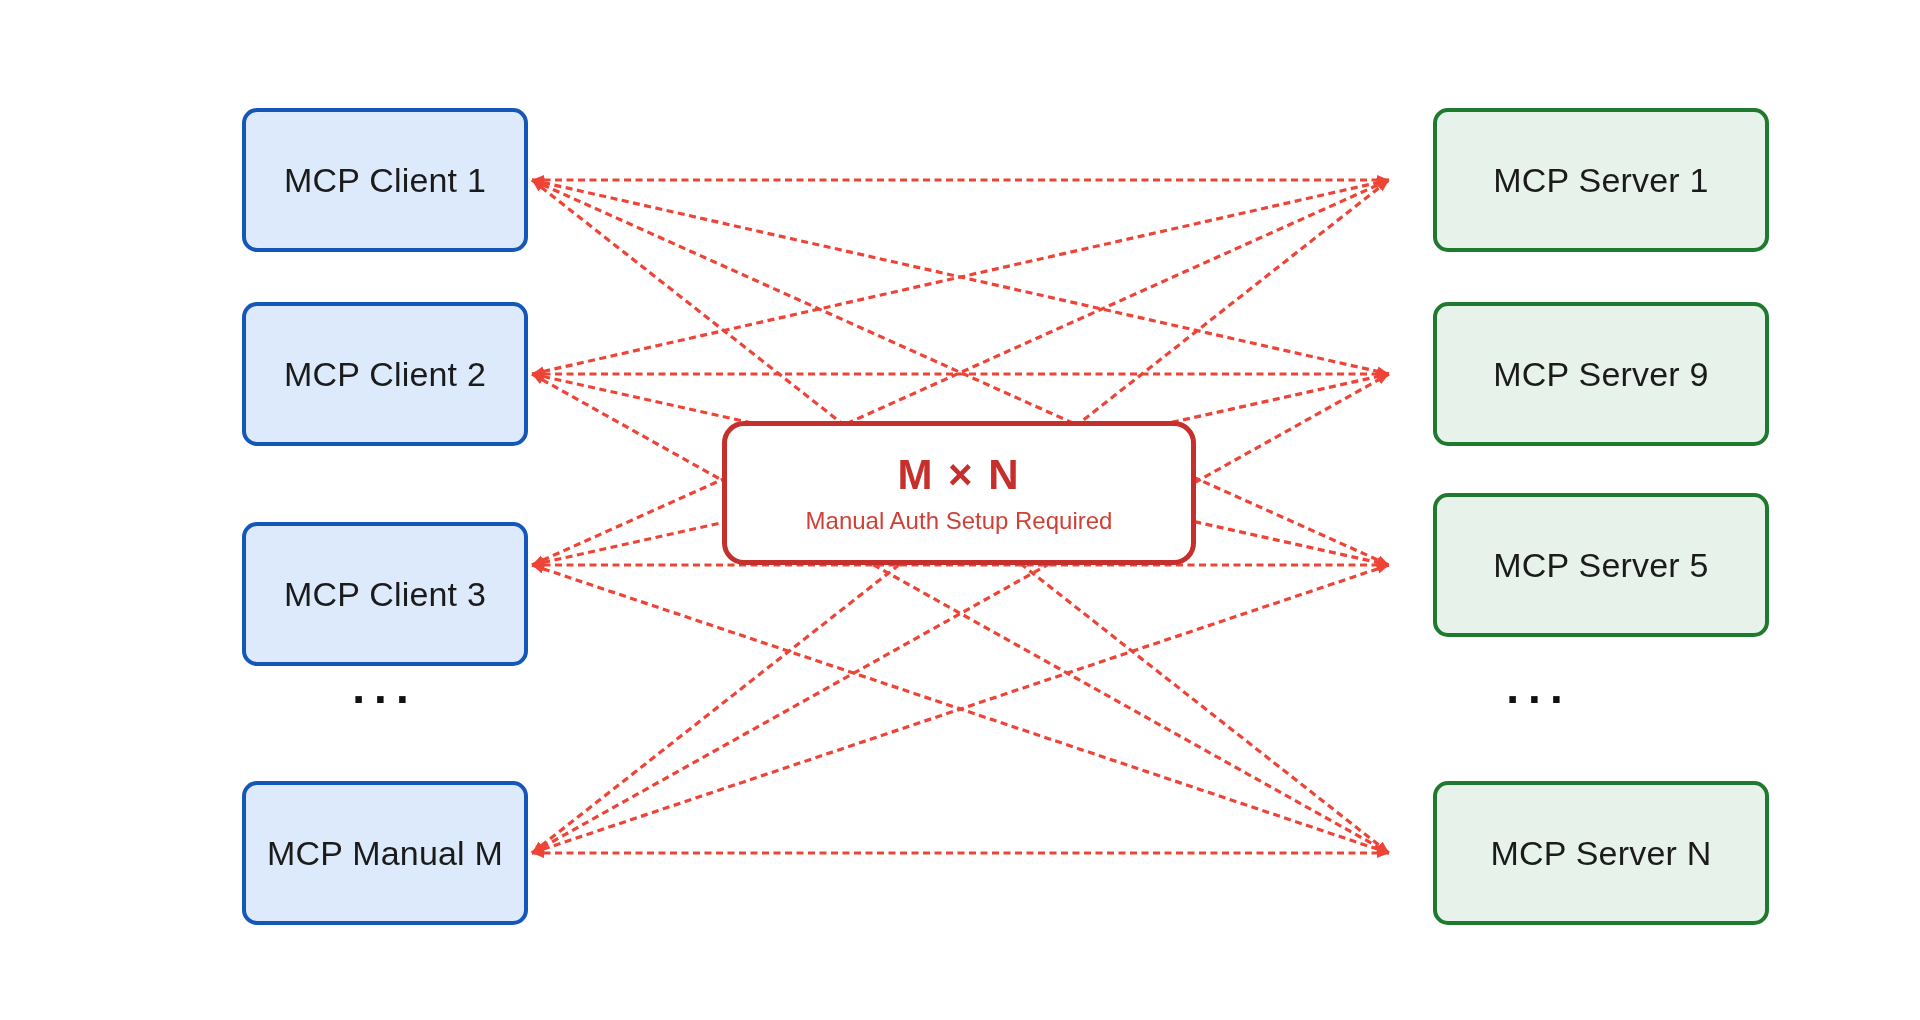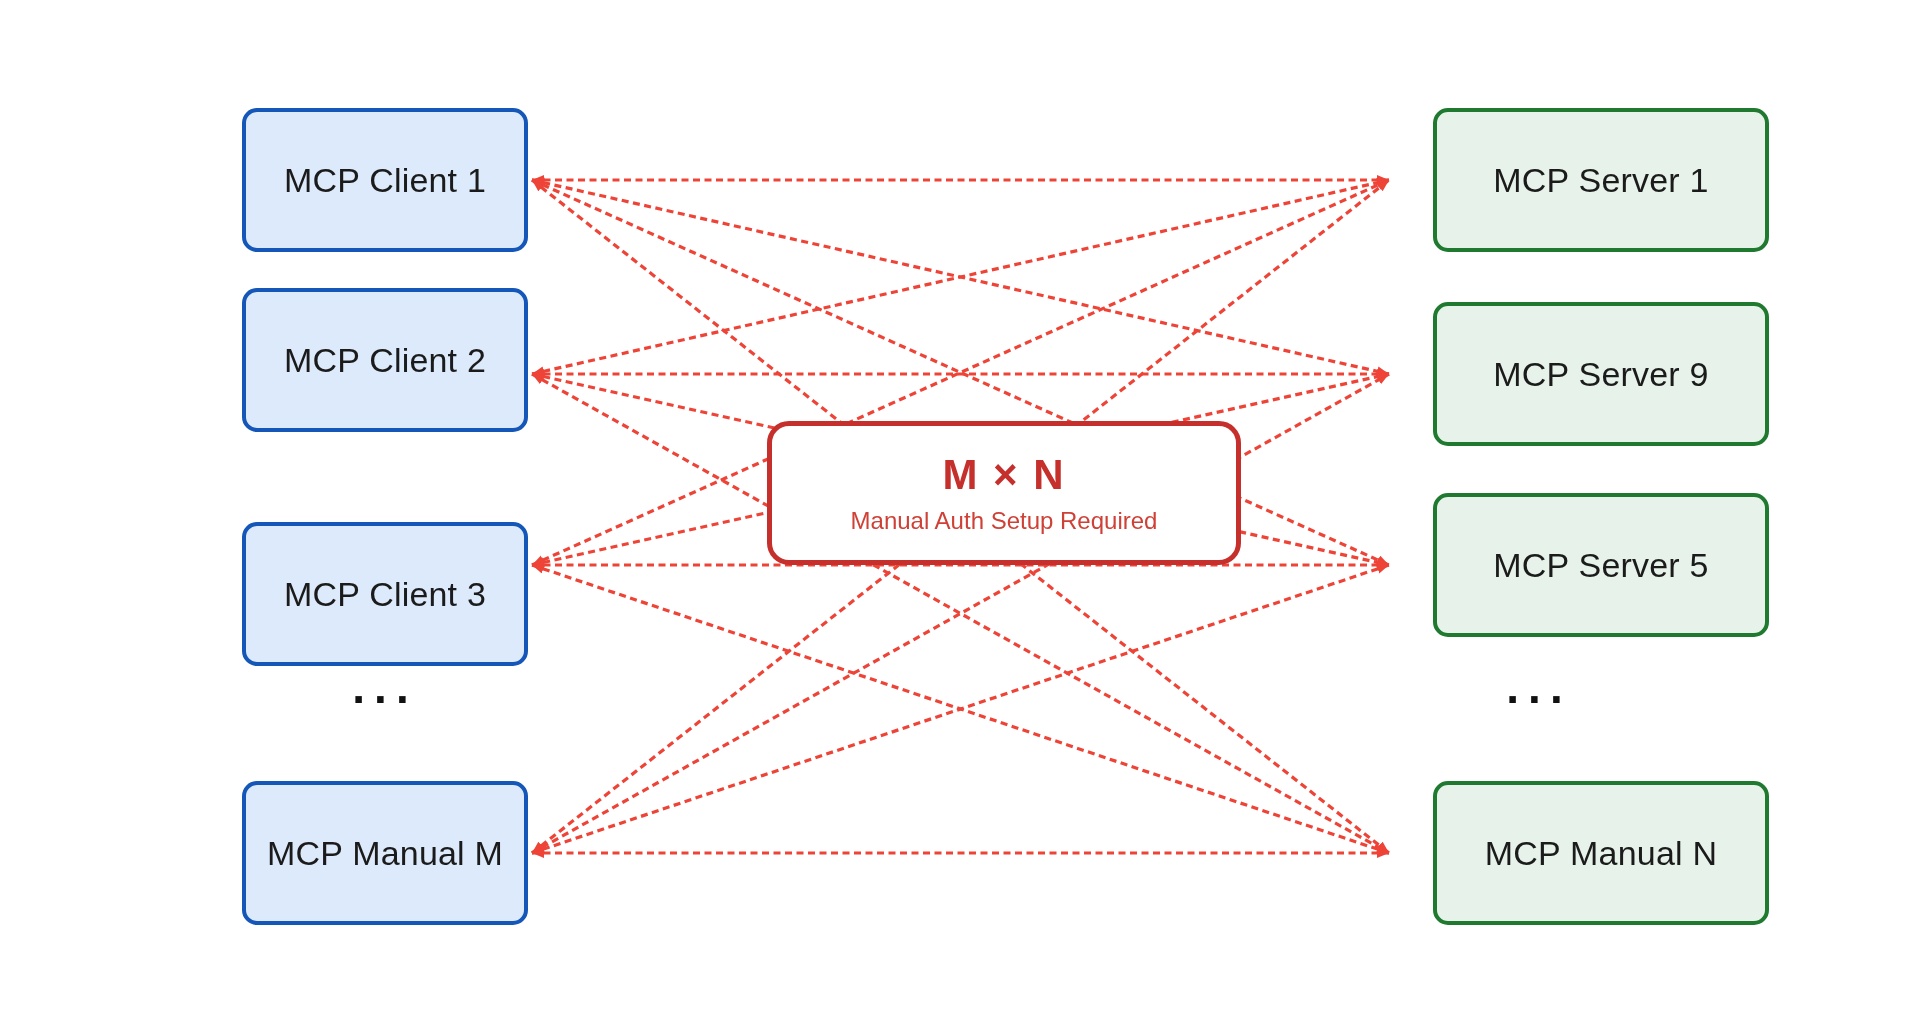--- a/index.html
+++ b/index.html
@@ -59,21 +59,20 @@
   .ellipsis.right{left:1393px;width:292px;}
   .centerbox{
     position:absolute;
     left:722px;top:421px;width:474px;height:144px;
     box-sizing:border-box;
     background:#ffffff;
     border:5px solid var(--center-red);
     border-radius:22px;
     display:flex;flex-direction:column;align-items:center;justify-content:center;
     gap:8px;
-    margin-left:45px;
   }
   .cb-title{
     color:var(--center-red);
     font-size:42px;font-weight:700;letter-spacing:2px;
   }
   .cb-sub{
     color:var(--center-sub-red);
     font-size:24px;
   }
 </style>
@@ -104,21 +103,21 @@
         <line x1="532" y1="853" x2="1389" y2="180" class="wire" marker-start="url(#ah)" marker-end="url(#ah)"></line>
         <line x1="532" y1="853" x2="1389" y2="374" class="wire" marker-start="url(#ah)" marker-end="url(#ah)"></line>
         <line x1="532" y1="853" x2="1389" y2="565" class="wire" marker-start="url(#ah)" marker-end="url(#ah)"></line>
         <line x1="532" y1="853" x2="1389" y2="853" class="wire" marker-start="url(#ah)" marker-end="url(#ah)"></line>
       </g>
   </svg>
 
   <div class="node client" style="top:108px">
     <span>MCP Client 1</span>
   </div>
-  <div class="node client" style="top:288px">
+  <div class="node client" style="top:302px">
     <span>MCP Client 2</span>
   </div>
   <div class="node client" style="top:522px">
     <span>MCP Client 3</span>
   </div>
   <div class="ellipsis left">...</div>
   <div class="node client" style="top:781px">
     <span>MCP Manual M</span>
   </div>
 
@@ -126,21 +125,21 @@
     <span>MCP Server 1</span>
   </div>
   <div class="node server" style="top:302px">
     <span>MCP Server 9</span>
   </div>
   <div class="node server" style="top:493px">
     <span>MCP Server 5</span>
   </div>
   <div class="ellipsis right">...</div>
   <div class="node server" style="top:781px">
-    <span>MCP Manual N</span>
+    <span>MCP Server N</span>
   </div>
 
   <div class="centerbox">
     <div class="cb-title">M × N</div>
     <div class="cb-sub">Manual Auth Setup Required</div>
   </div>
 
 </div>
 
 </body></html>

